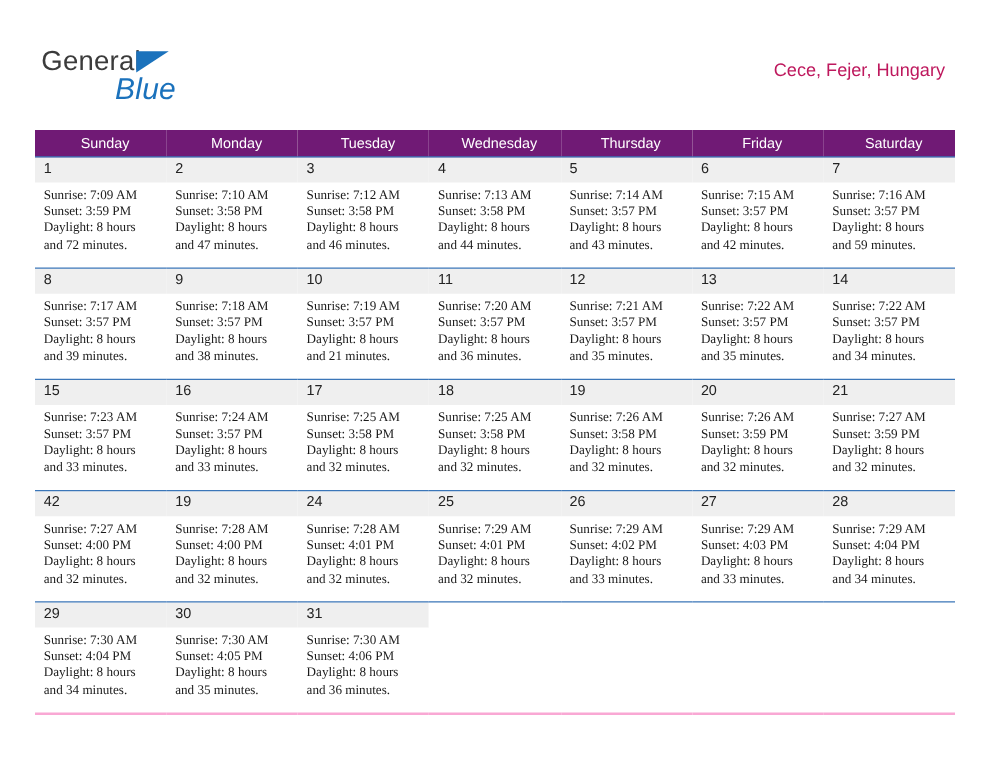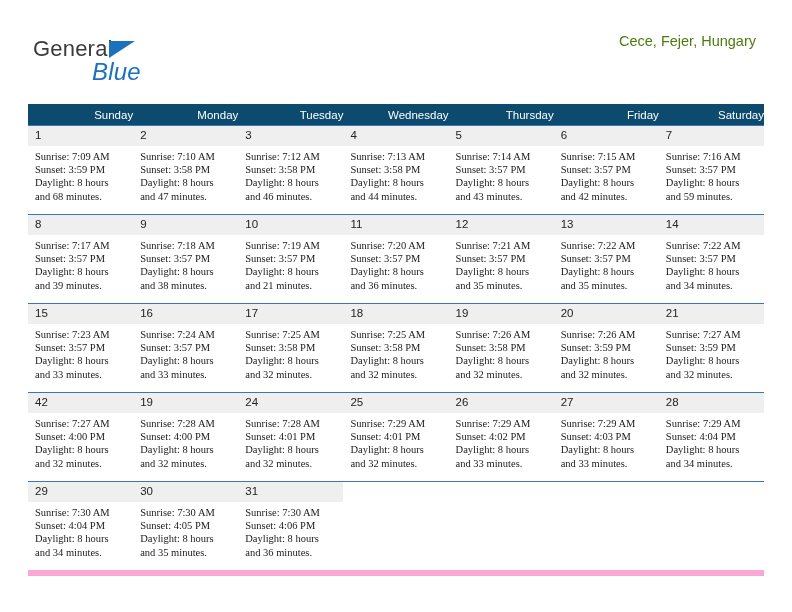--- a/index.html
+++ b/index.html
@@ -71,41 +71,41 @@
     text-align: right;
   }
   .cal-title {
     font-size: 27px;
     color: #1a1a1a;
     line-height: 34px;
     white-space: nowrap;
   }
   .cal-subtitle {
     font-size: 14.5px;
-    color: #4d7c0f;
+    color: #be185d;
     line-height: 22px;
-    margin-top: 0;
+    margin-top: 16px;
     white-space: nowrap;
   }
 
   
   .calendar {
     position: absolute;
     left: 28px;
     top: 104px;
     width: 736px;
     border-collapse: collapse;
     table-layout: fixed;
   }
   .calendar th {
-    background: #0c4a6e;
+    background: #701a75;
     color: #ffffff;
     font-weight: normal;
     font-size: 11.5px;
-    text-align: right;
+    text-align: center;
     padding: 4px 0 4px 7px;
     height: 13px;
     border: none;
   }
   .calendar td {
     vertical-align: top;
     padding: 0;
     border: none;
     border-top: 1px solid #3b76b8;
     width: 105.14px;
@@ -126,21 +126,21 @@
     padding: 4px 5px 0 7px;
     font-family: Liberation Serif, serif;
   }
   .info div {
     font-size: 10.5px;
     line-height: 13.2px;
     color: #1a1a1a;
     white-space: nowrap;
   }
   .last-row td {
-    border-bottom: 6px solid #f9a8d4;
+    border-bottom: 2px solid #f9a8d4;
     margin-top: 28px;
   }
 </style>
 </head>
 <body>
 
 <div class="page">
 
   <div class="header">
 
@@ -170,21 +170,21 @@
     </thead>
     <tbody>
 
       <tr>
         <td>
           <div class="daynum">1</div>
           <div class="info">
             <div>Sunrise: 7:09 AM</div>
             <div>Sunset: 3:59 PM</div>
             <div>Daylight: 8 hours</div>
-            <div>and 68 minutes.</div>
+            <div>and 72 minutes.</div>
           </div>
         </td>
         <td>
           <div class="daynum">2</div>
           <div class="info">
             <div>Sunrise: 7:10 AM</div>
             <div>Sunset: 3:58 PM</div>
             <div>Daylight: 8 hours</div>
             <div>and 47 minutes.</div>
           </div>

